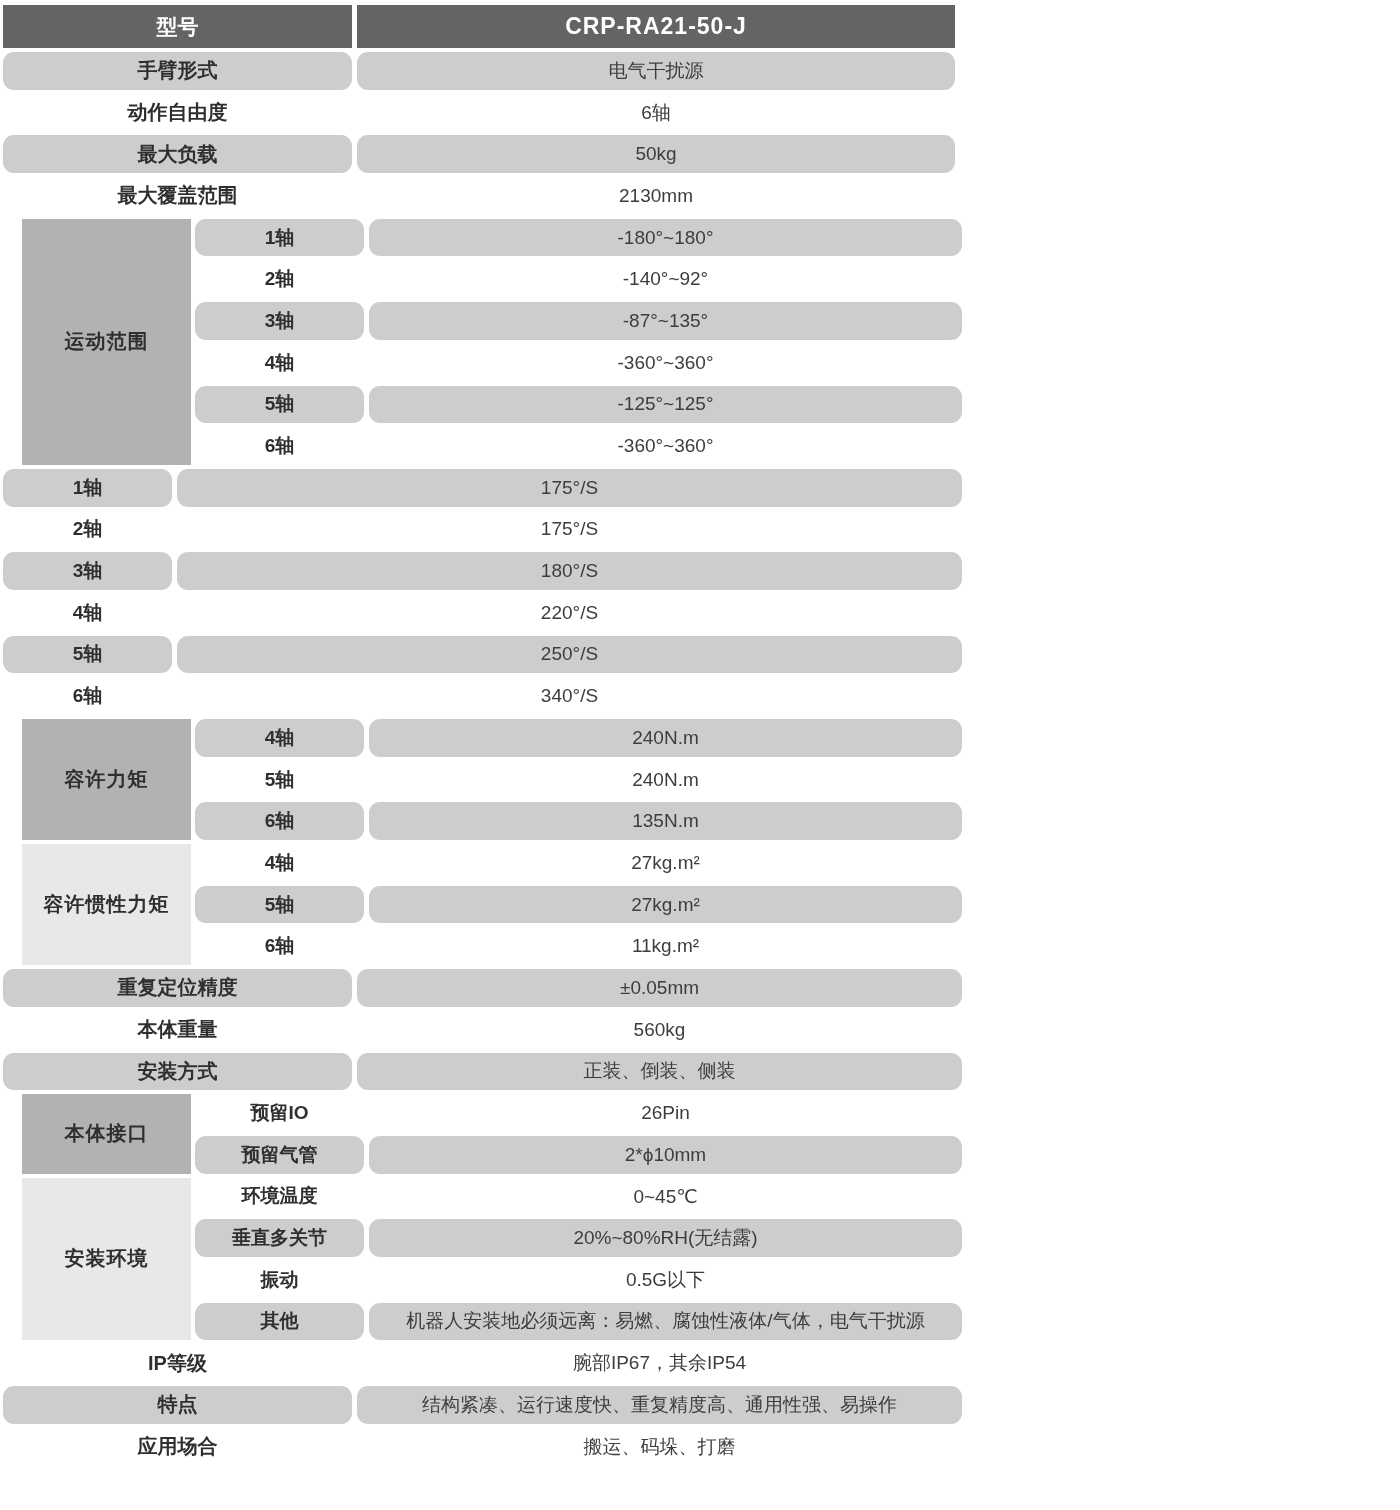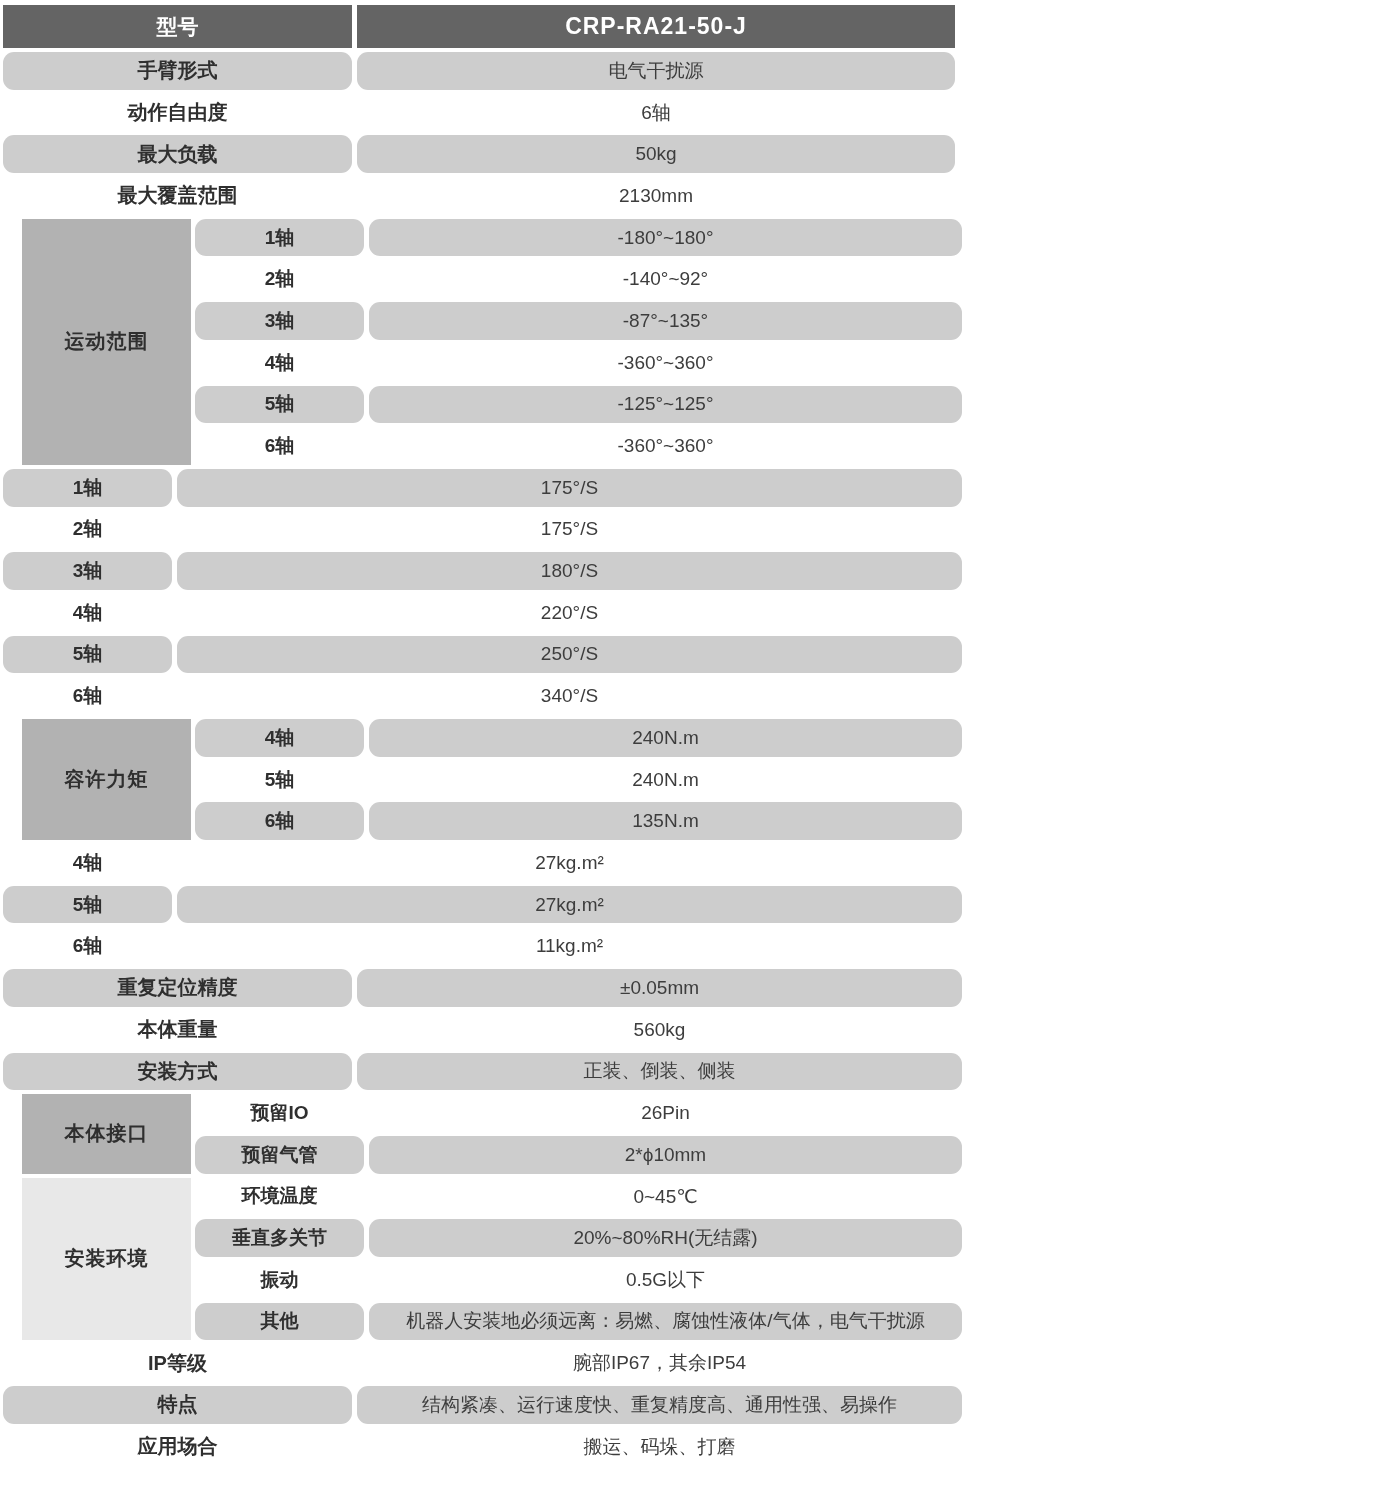--- a/index.html
+++ b/index.html
@@ -147,20 +147,21 @@
         <div class="cell val">240N.m</div>
       </div>
       <div class="srow bg-gray">
         <div class="cell slab">6轴</div>
         <div class="cell val">135N.m</div>
       </div>
     </div>
   </div>
 
   <div class="section">
+    <div class="cell gcell gc-light">容许惯性力矩</div>
     <div class="srows">
       <div class="srow bg-white">
         <div class="cell slab">4轴</div>
         <div class="cell val">27kg.m²</div>
       </div>
       <div class="srow bg-gray">
         <div class="cell slab">5轴</div>
         <div class="cell val">27kg.m²</div>
       </div>
       <div class="srow bg-white">

